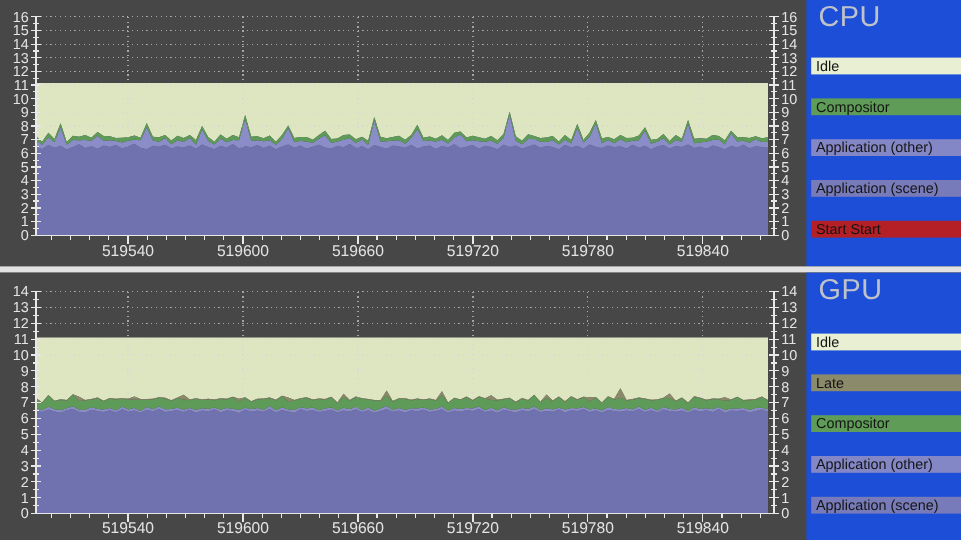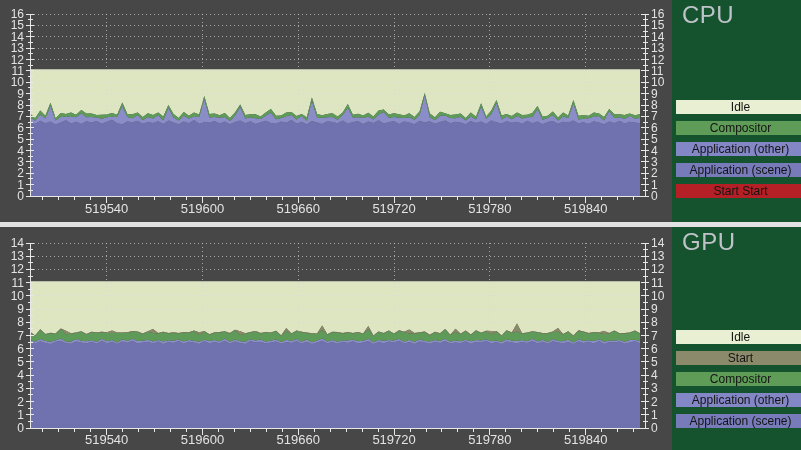--- a/index.html
+++ b/index.html
@@ -1,25 +1,25 @@
 <!DOCTYPE html>
 <html><head>
 <meta charset="utf-8">
 <style>
   html,body{margin:0;padding:0;background:#474747;}
   #stage{position:relative;width:801px;height:450px;overflow:hidden;
          font-family:"Liberation Sans",sans-serif;background:#474747;}
   .section{position:absolute;left:0;width:801px;overflow:hidden;}
   .plot-wrap{position:absolute;left:0;top:0;}
   .sidebar{position:absolute;left:672px;top:0;width:129px;height:100%;
-           background:#14532d;text-align:center;}
+           background:#1d4ed8;}
   .chart-title{position:absolute;left:10px;top:1px;font-size:24px;
                color:#bfc3c9;letter-spacing:0.5px;}
   .legend{position:absolute;left:4px;right:0;}
-  .legend-item{height:14px;line-height:15px;margin-top:7px;
+  .legend-item{height:14px;line-height:15px;margin-top:20px;
                font-size:12px;color:#141414;padding-left:4px;
                overflow:hidden;white-space:nowrap;}
   .separator{position:absolute;left:0;width:801px;height:5px;background:#e2e2e2;}
   svg{display:block;}
   svg text{font-family:"Liberation Sans",sans-serif;fill:#e3e3e3;}
 </style>
 </head>
 <body>
 
 <div id="stage">
@@ -378,21 +378,21 @@
           <text x="585.7068062827225" y="217" text-anchor="middle" font-size="13">519840</text>
           <line x1="601.6753926701571" y1="201" x2="601.6753926701571" y2="205" stroke="#e8e8e8" stroke-width="1" shape-rendering="crispEdges"></line>
           <line x1="617.6439790575917" y1="201" x2="617.6439790575917" y2="205" stroke="#e8e8e8" stroke-width="1" shape-rendering="crispEdges"></line>
           <line x1="633.6125654450261" y1="201" x2="633.6125654450261" y2="205" stroke="#e8e8e8" stroke-width="1" shape-rendering="crispEdges"></line>
         </svg>
       </div>
     <div class="sidebar">
       <div class="chart-title">GPU</div>
       <div class="legend" id="legend-gpu" style="bottom:22px;">
           <div class="legend-item" style="background: rgb(233, 239, 210); color: rgb(20, 20, 20);">Idle</div>
-          <div class="legend-item" style="background: rgb(139, 139, 107); color: rgb(20, 20, 20);">Start</div>
+          <div class="legend-item" style="background: rgb(139, 139, 107); color: rgb(20, 20, 20);">Late</div>
           <div class="legend-item" style="background: rgb(94, 156, 87); color: rgb(20, 20, 20);">Compositor</div>
           <div class="legend-item" style="background: rgb(132, 135, 198); color: rgb(20, 20, 20);">Application (other)</div>
           <div class="legend-item" style="background: rgb(120, 123, 185); color: rgb(20, 20, 20);">Application (scene)</div>
         </div>
     </div>
   </div>
 
 </div>
 
 </body></html>

